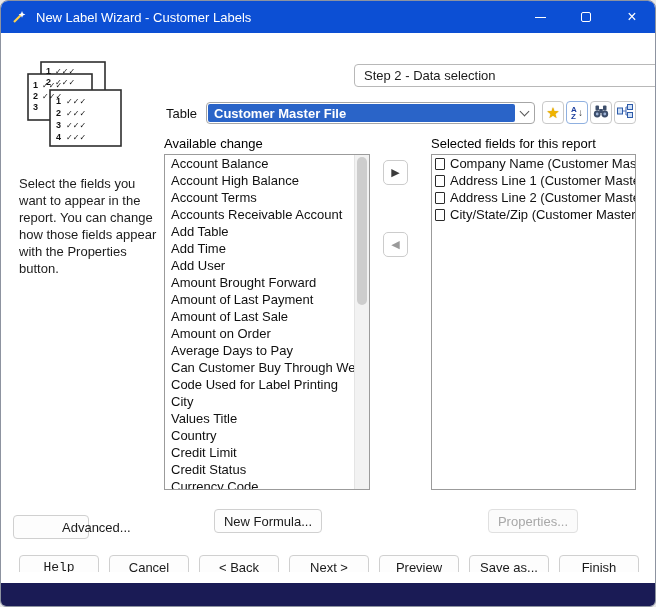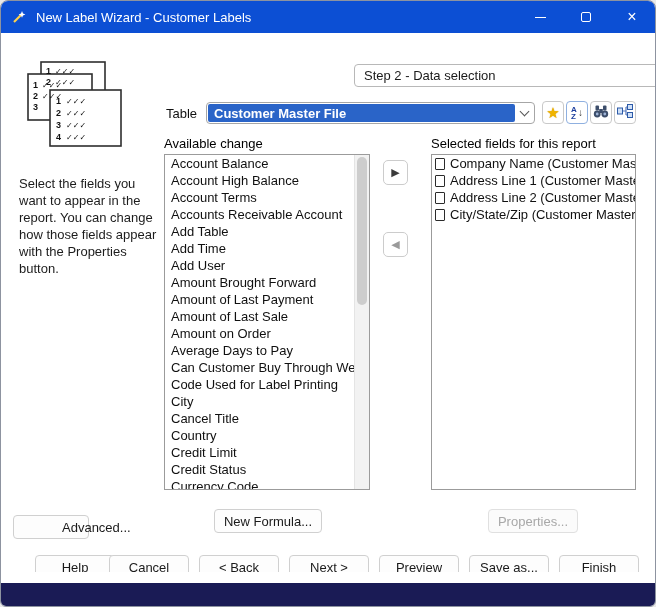--- a/index.html
+++ b/index.html
@@ -113,21 +113,21 @@
     color: #1a1a1a; cursor: pointer; text-align: center;
   }
   .btn.disabled { color: #a8a8a8; border-color: #e0e0e0; background: #fbfbfb; cursor: default; }
 
   #btn-advanced    { left: 12px;  top: 471px; width: 76px; padding-left: 48px; }
   #btn-new-formula { left: 213px; top: 465px; width: 108px; }
   #btn-values      { left: 353px; top: 465px; width: 85px; }
   #btn-properties  { left: 487px; top: 465px; width: 90px; }
 
   .nav-btn { top: 511px; width: 80px; }
-  #btn-help    { left: 34px; }
+  #btn-help    { left: 18px; font-family: Liberation Mono, monospace; }
   #btn-cancel  { left: 108px; }
   #btn-back    { left: 198px; }
   #btn-next    { left: 288px; }
   #btn-preview { left: 378px; }
   #btn-saveas  { left: 468px; }
   #btn-finish  { left: 558px; }
 </style>
 </head>
 <body>
 
@@ -301,21 +301,21 @@
 
         <div class="list-item">
           <span>Code Used for Label Printing</span>
         </div>
 
         <div class="list-item">
           <span>City</span>
         </div>
 
         <div class="list-item">
-          <span>Cancel Title</span>
+          <span>Values Title</span>
         </div>
 
         <div class="list-item">
           <span>Country</span>
         </div>
 
         <div class="list-item">
           <span>Credit Limit</span>
         </div>
 

